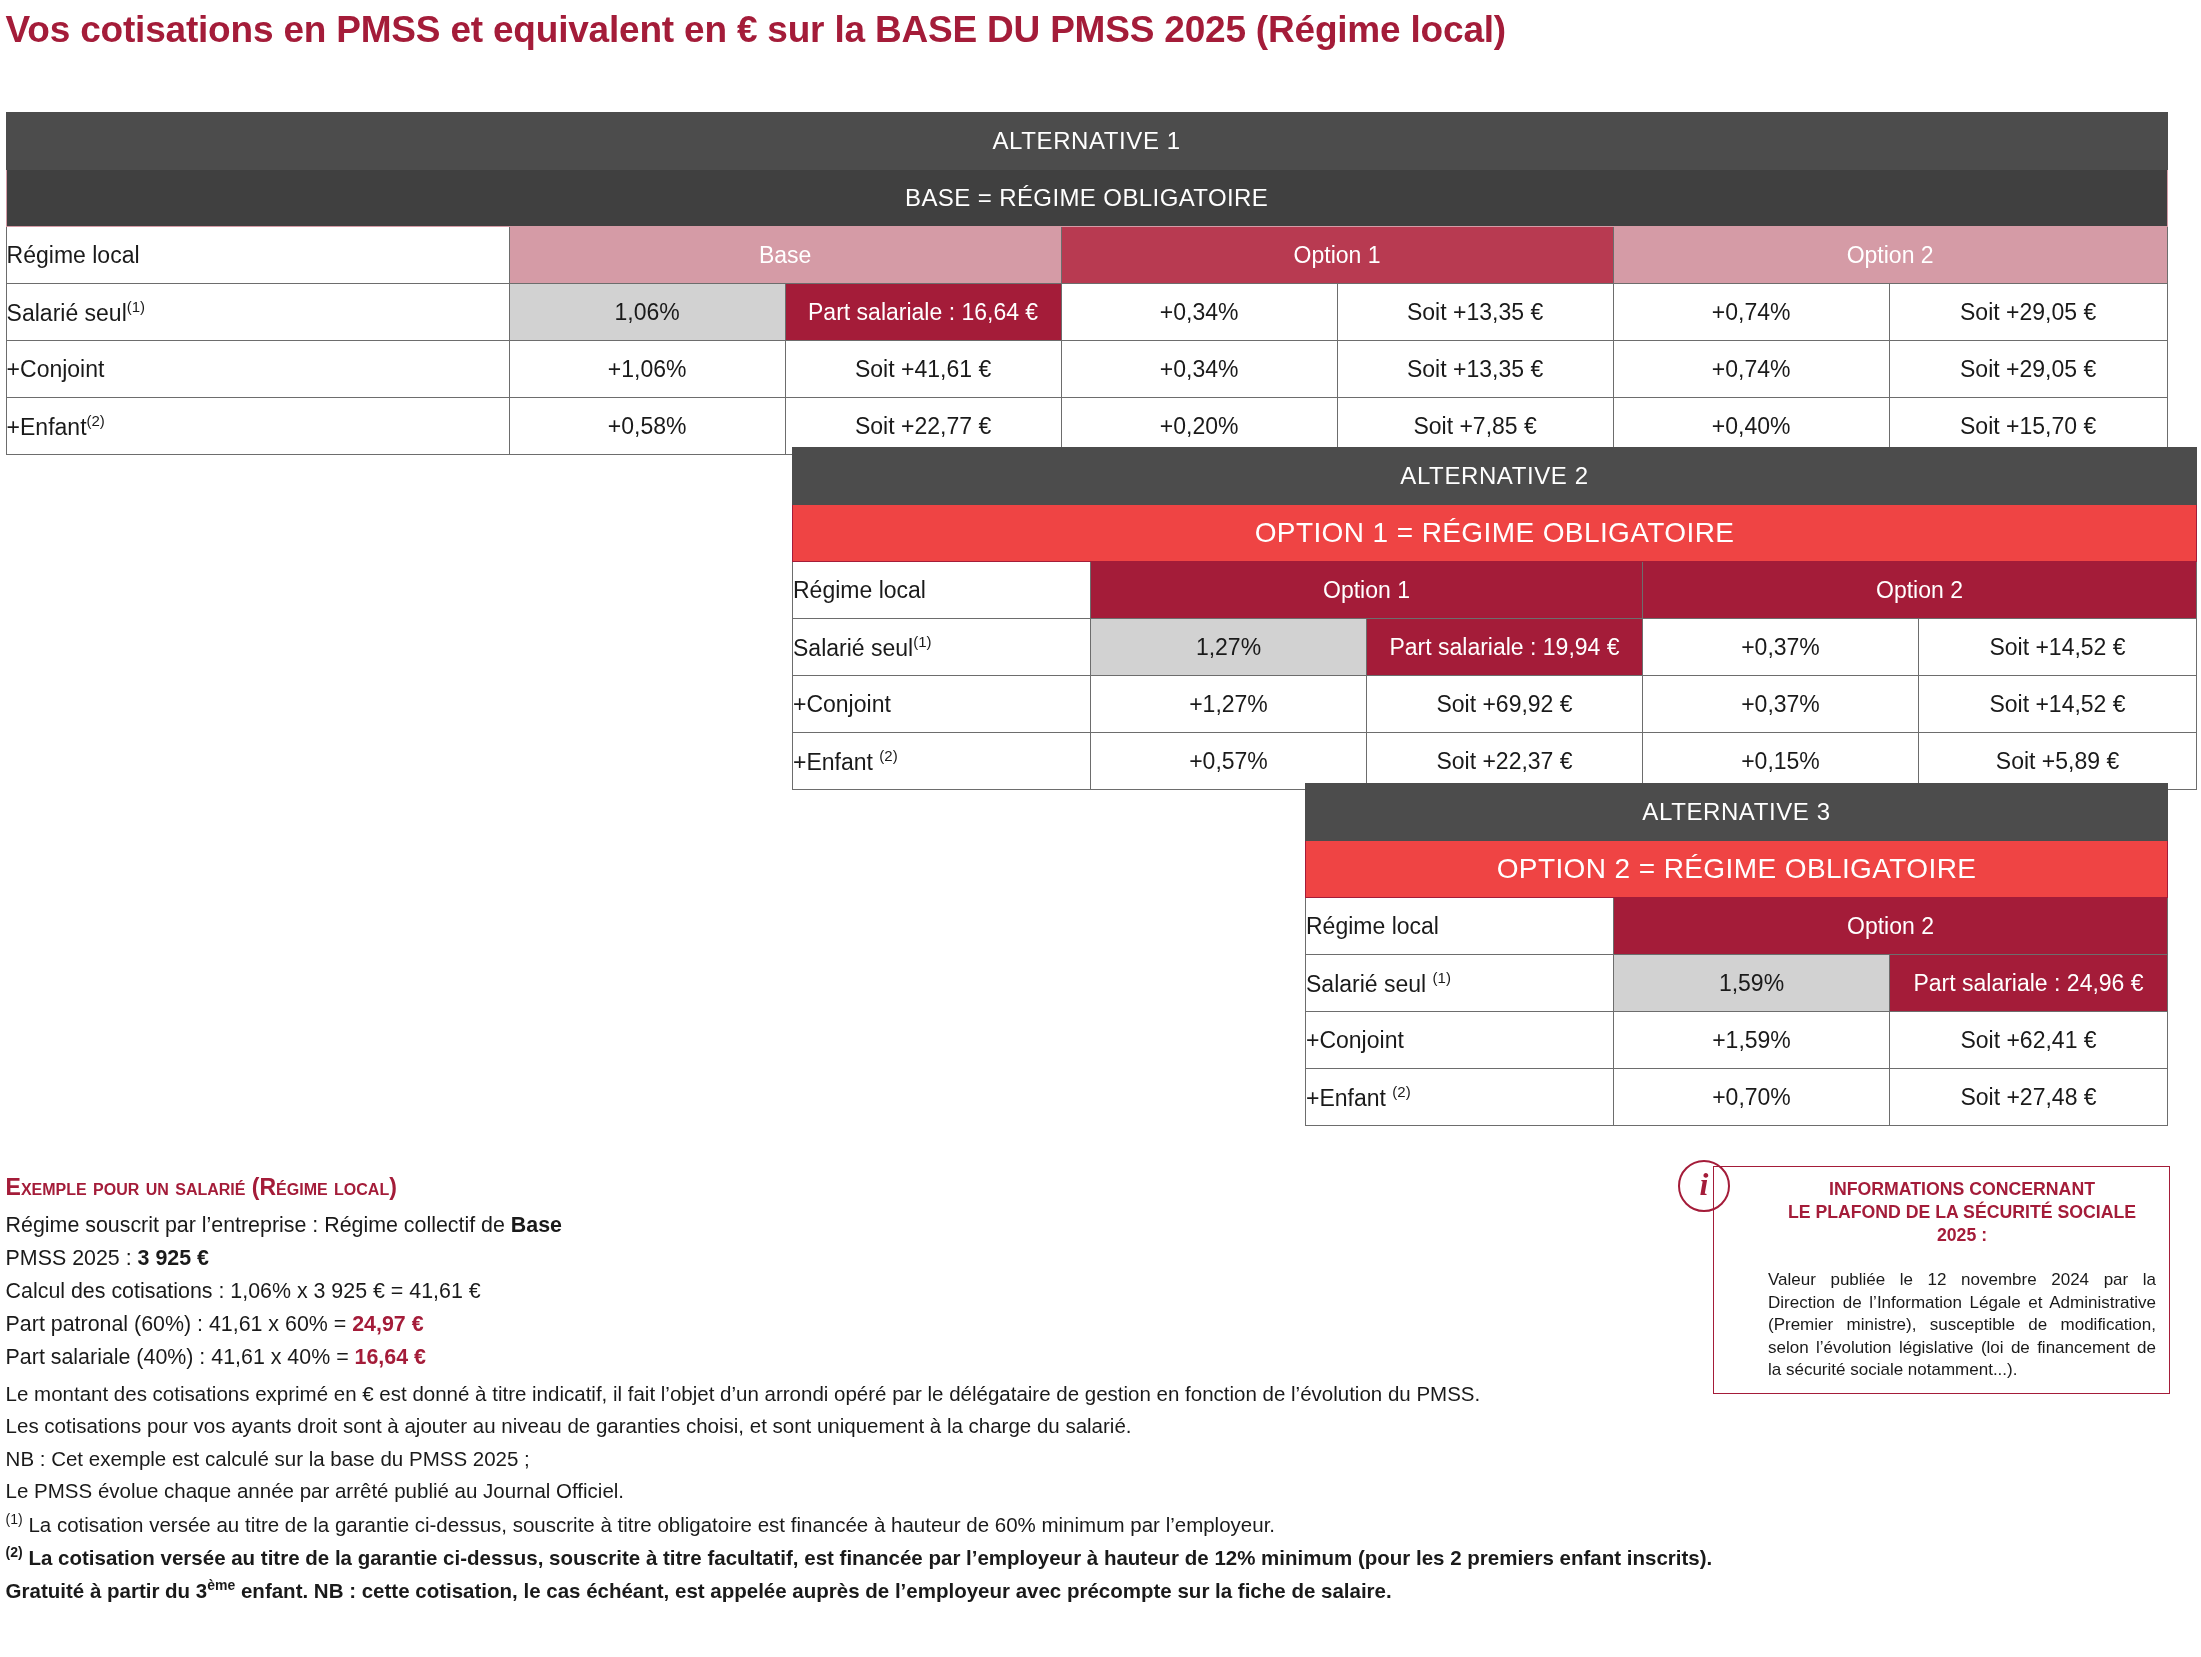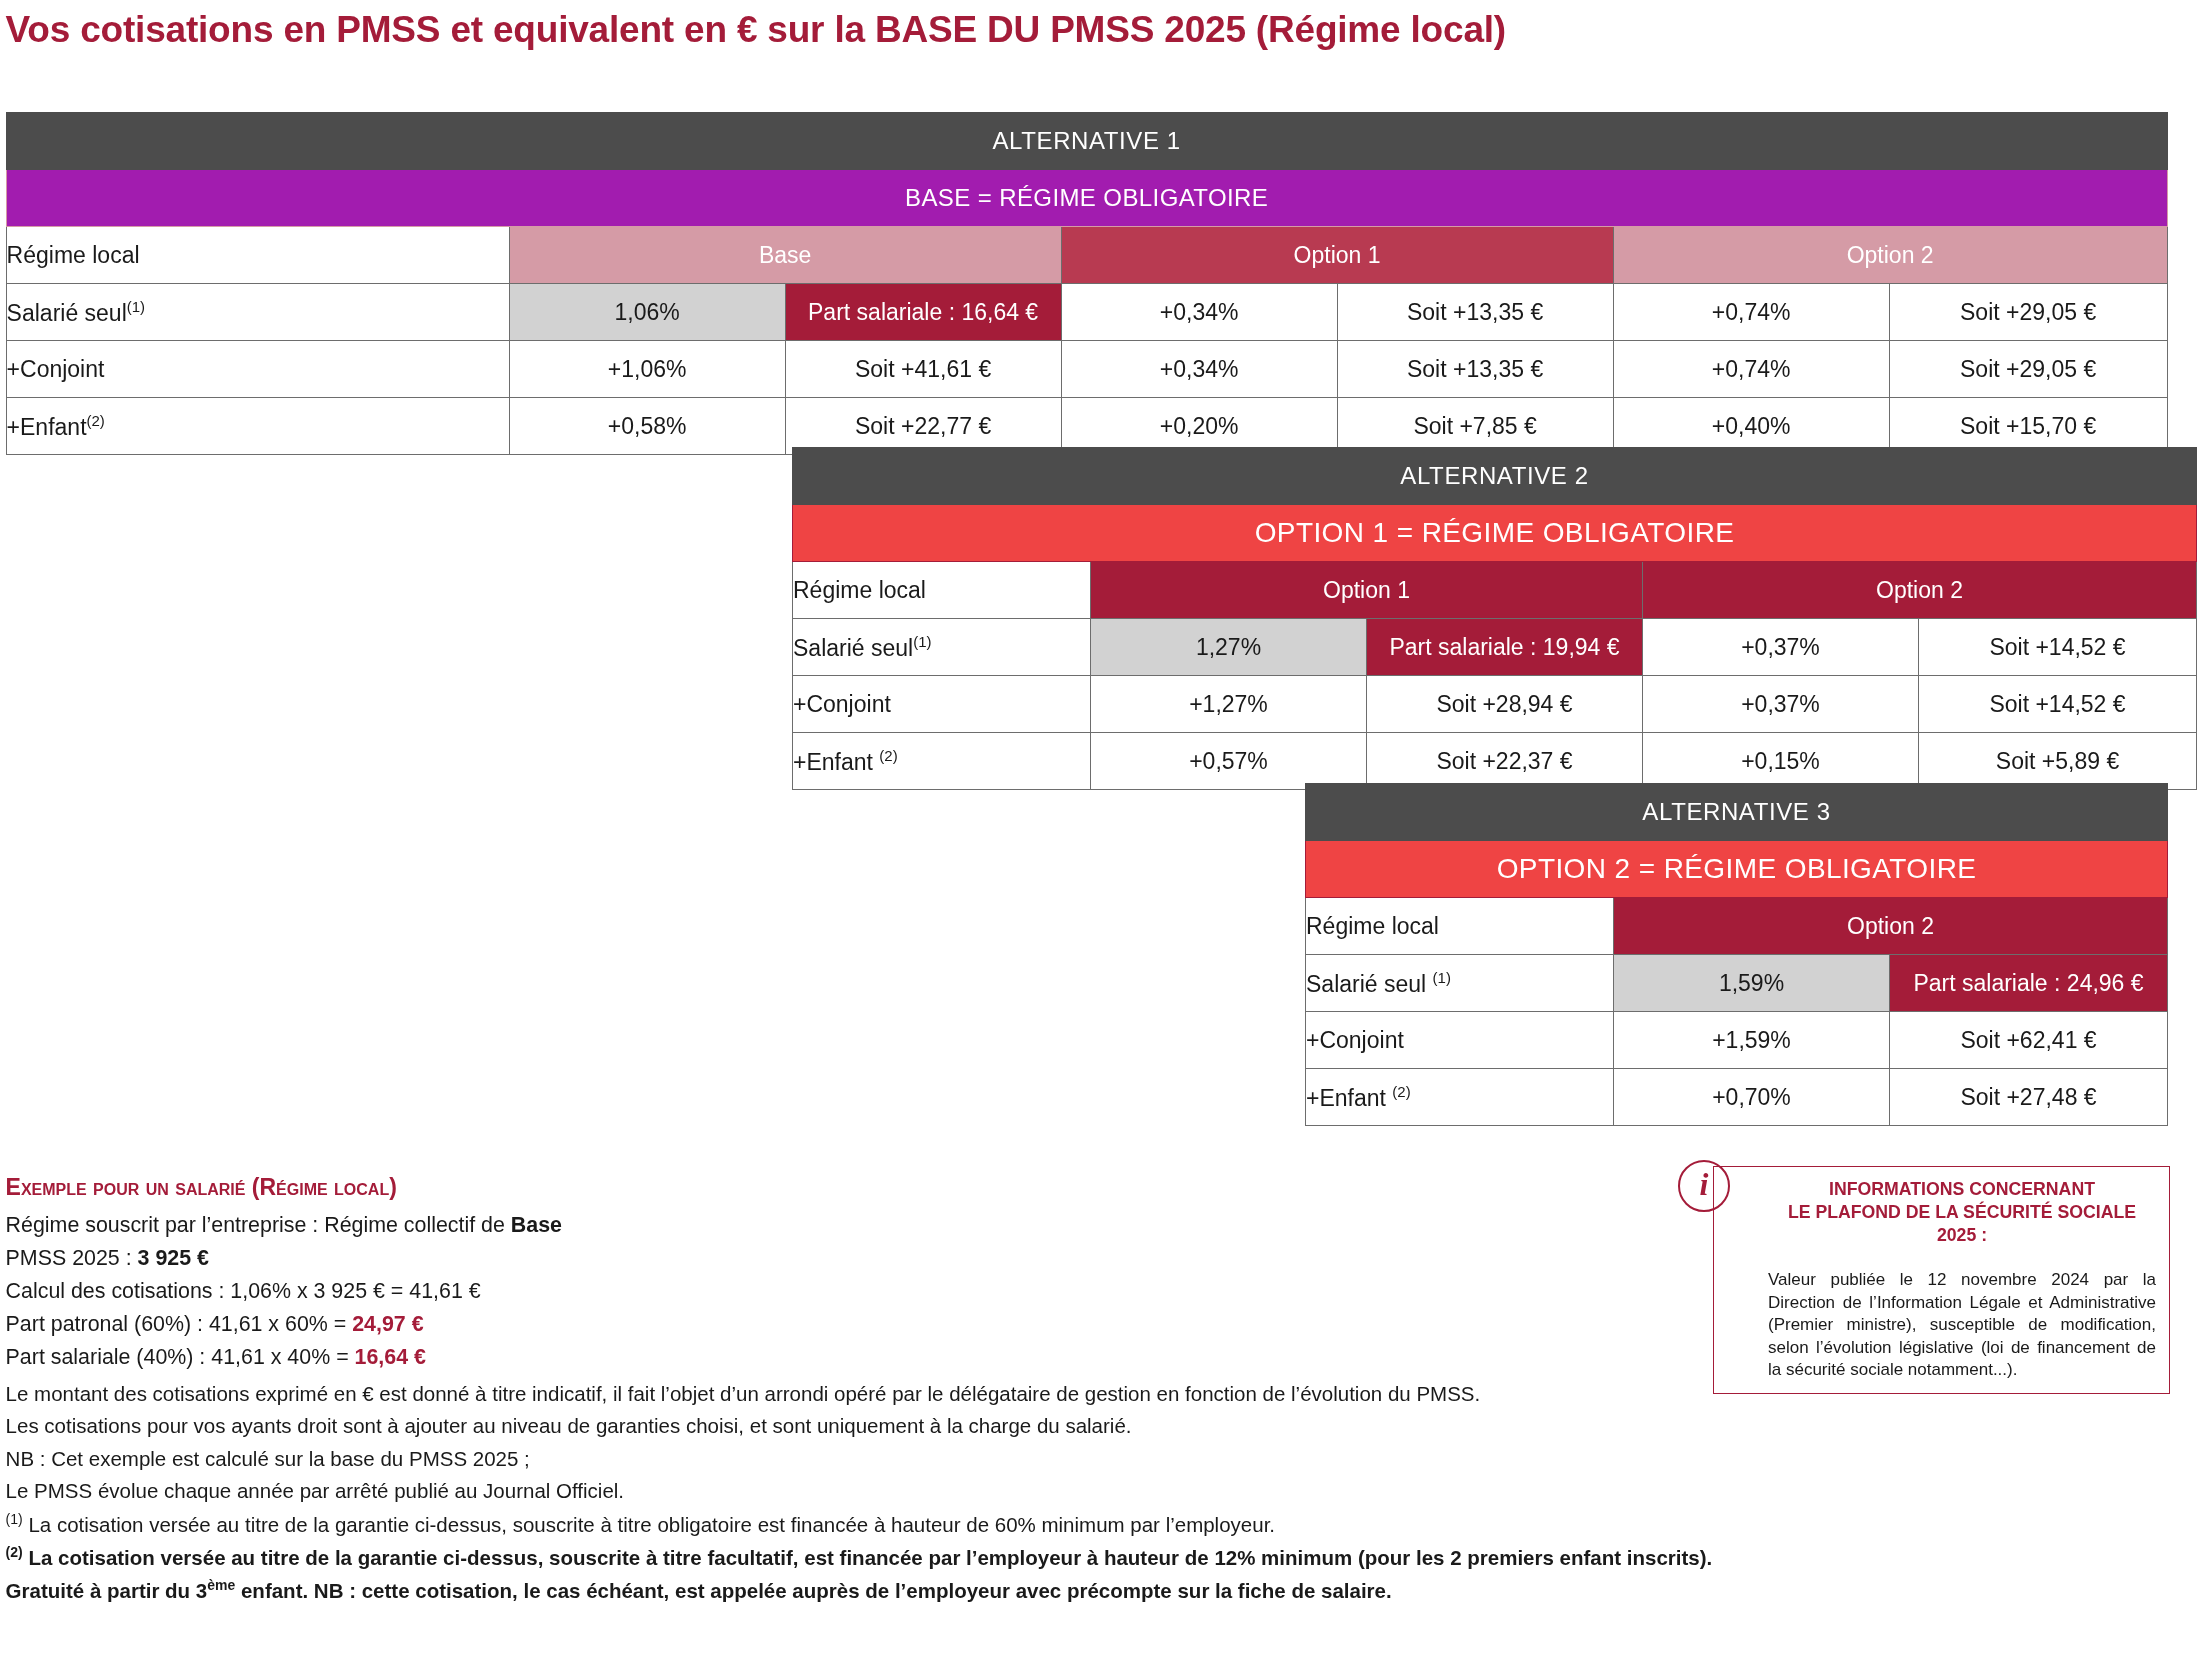--- a/index.html
+++ b/index.html
@@ -52,21 +52,21 @@
   .hdr-alt {
     background: #4c4c4c;
     color: #ffffff;
     font-weight: bold;
     text-align: center;
     font-size: 24px;
     letter-spacing: 0.6px;
     border: 0.9px solid #4c4c4c !important;
   }
   .hdr-regime-light {
-    background: #a21caf;
+    background: #404040;
     color: #ffffff;
     font-weight: bold;
     text-align: center;
     font-size: 24px;
     letter-spacing: 0.4px;
     border: 0.9px solid #d59ba6 !important;
   }
   .hdr-regime-dark {
     background: #ef4444;
     color: #ffffff;
@@ -291,21 +291,21 @@
       <tr>
         <td class="col-label"><span>Salarié seul</span><span class="sup">(1)</span></td>
         <td class="cell-grey">1,27%</td>
         <td class="cell-red">Part salariale : 19,94 €</td>
         <td class="cell-num">+0,37%</td>
         <td class="cell-num">Soit +14,52 €</td>
       </tr>
       <tr>
         <td class="col-label"><span>+Conjoint</span></td>
         <td class="cell-num">+1,27%</td>
-        <td class="cell-num">Soit +28,94 €</td>
+        <td class="cell-num">Soit +69,92 €</td>
         <td class="cell-num">+0,37%</td>
         <td class="cell-num">Soit +14,52 €</td>
       </tr>
       <tr>
         <td class="col-label"><span>+Enfant</span> <span class="sup">(2)</span></td>
         <td class="cell-num">+0,57%</td>
         <td class="cell-num">Soit +22,37 €</td>
         <td class="cell-num">+0,15%</td>
         <td class="cell-num">Soit +5,89 €</td>
       </tr>

